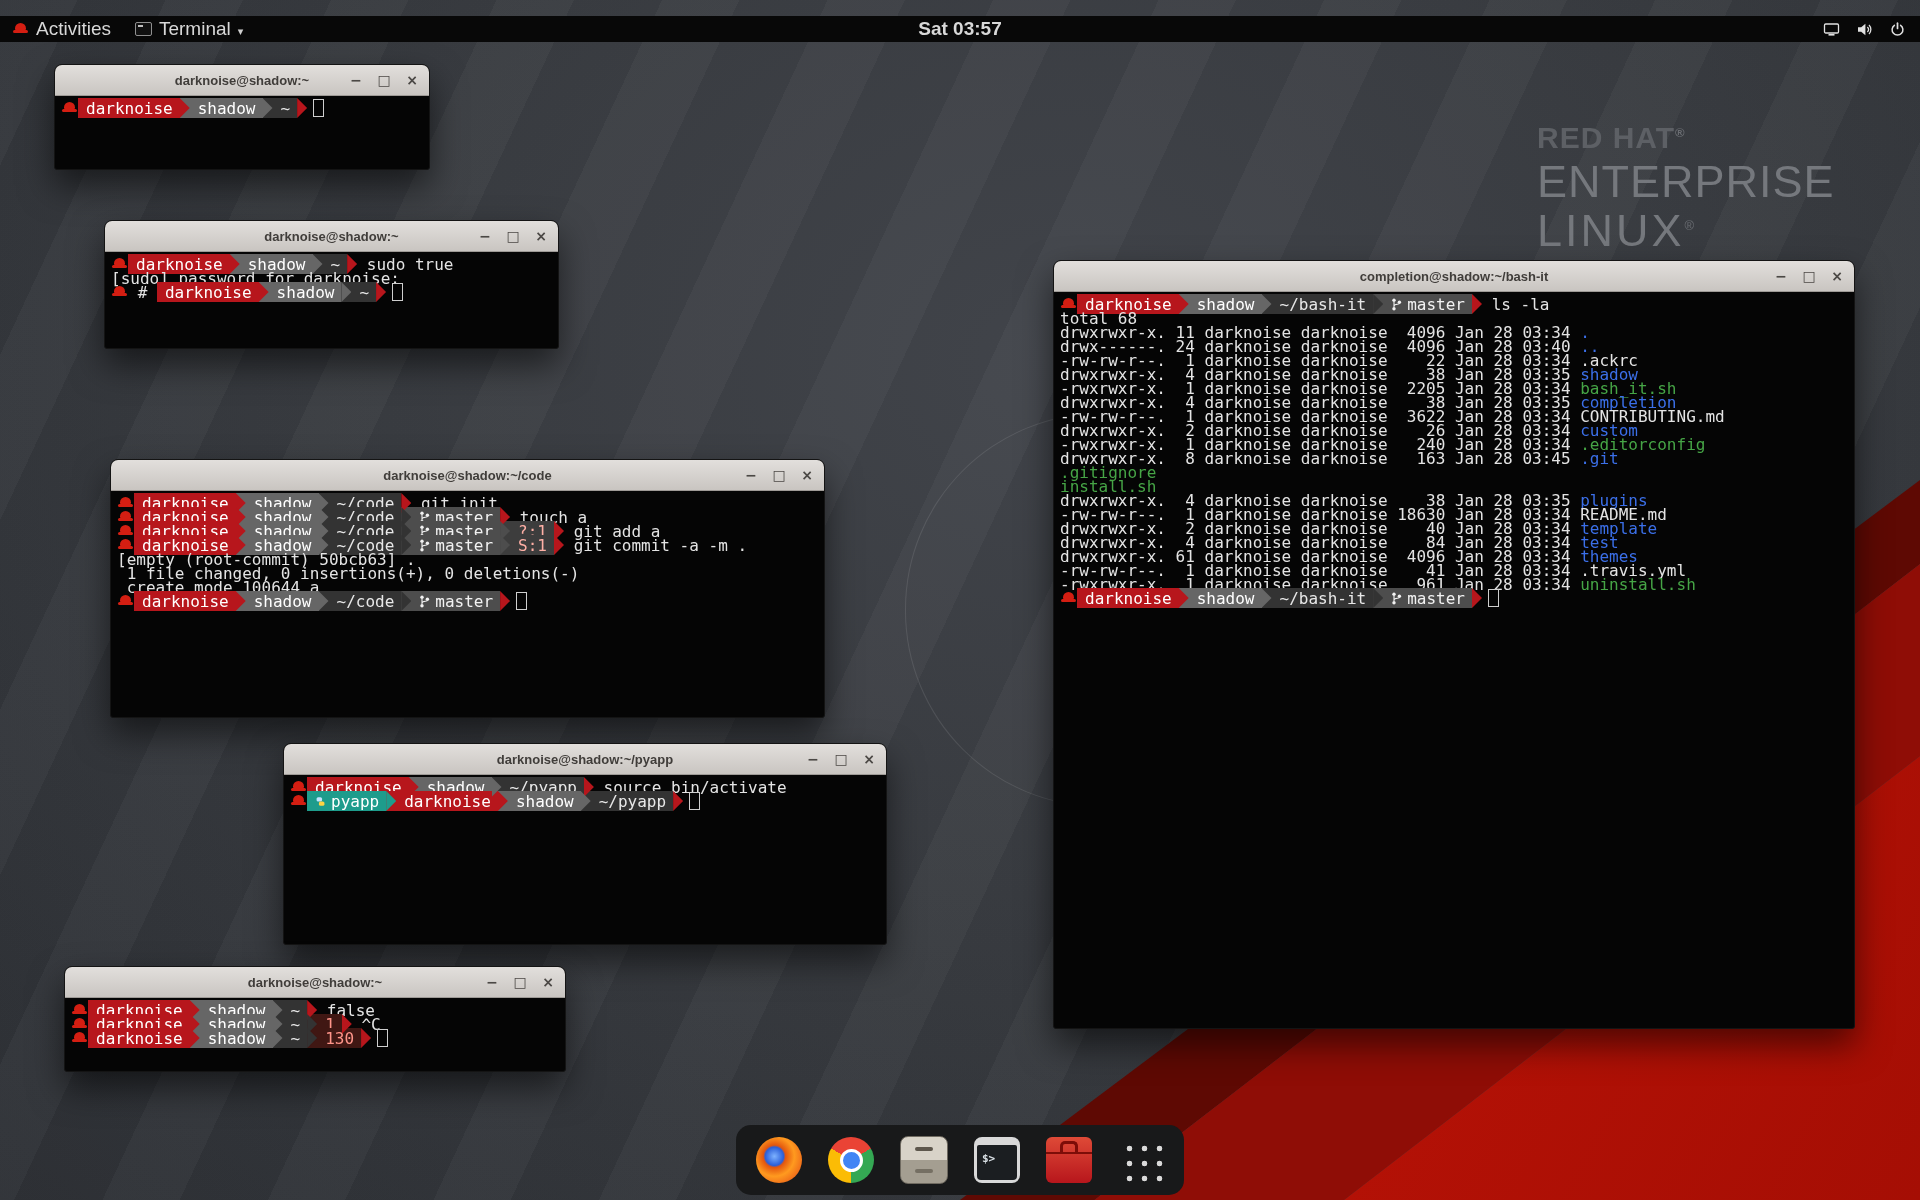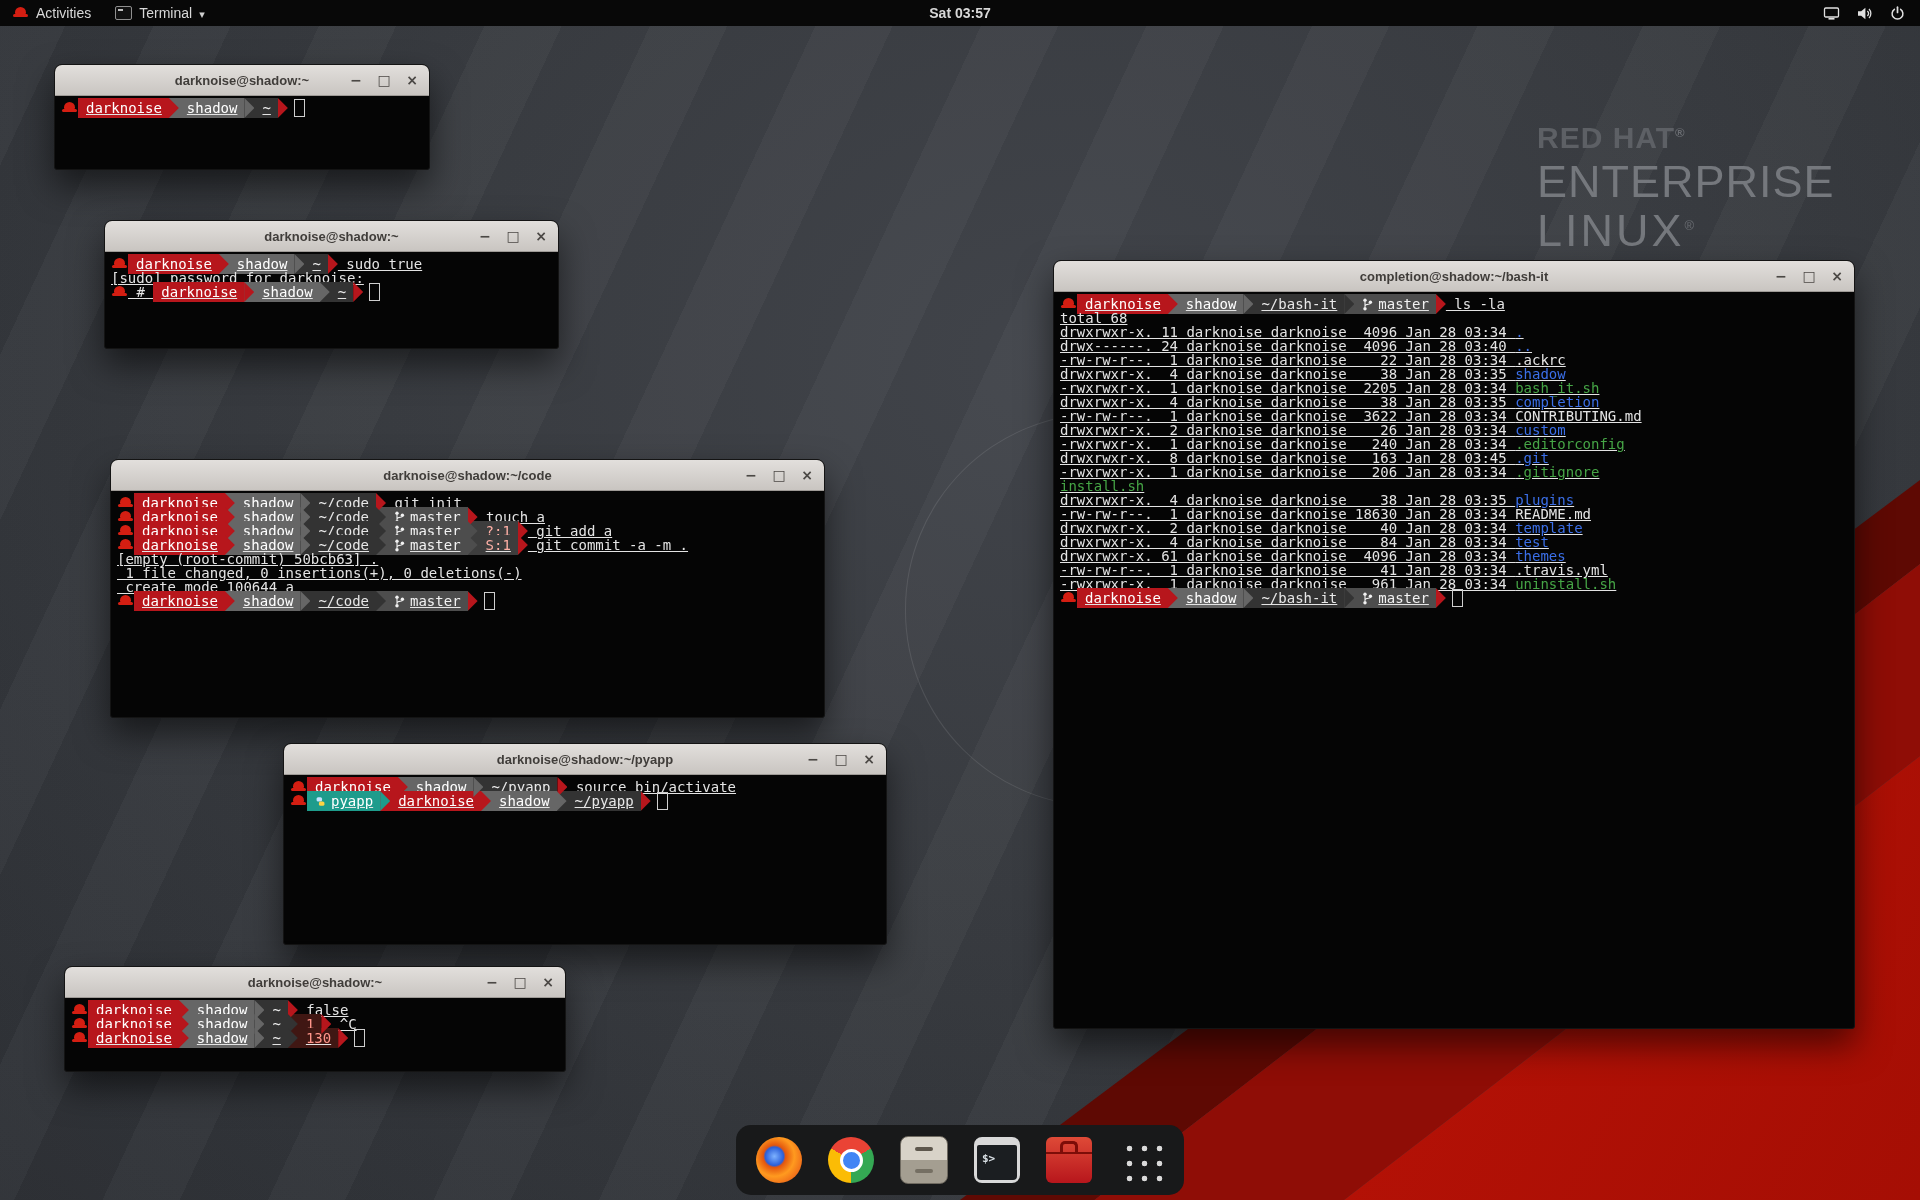--- a/index.html
+++ b/index.html
@@ -3,22 +3,22 @@
 <meta charset="utf-8">
 <style>
   html,body{margin:0;padding:0;width:1920px;height:1200px;overflow:hidden;
     font-family:"Liberation Sans",sans-serif;}
   #desktop{position:relative;width:1920px;height:1200px;overflow:hidden;
     background:radial-gradient(ellipse at 55% 30%, #43464c 0%, #3a3d42 45%, #2e3136 100%);}
   .bg-stripes{position:absolute;inset:0;z-index:1;
     background:repeating-linear-gradient(115deg, rgba(255,255,255,0.022) 0 70px, rgba(0,0,0,0.03) 70px 150px);}
 
   
-  .topbar{position:absolute;top:0;left:0;right:0;height:26px;background:#080808;color:#d8d8d8;
-    display:flex;align-items:stretch;z-index:100;font-size:14px;}
+  .topbar{position:absolute;top:16px;left:0;right:0;height:26px;background:#080808;color:#d8d8d8;
+    display:flex;align-items:stretch;z-index:100;font-size:19px;}
   .tb-left{display:flex;align-items:stretch;}
   .activities,.appmenu{display:flex;align-items:center;gap:7px;padding:0 12px;cursor:default;}
   .appmenu-icon{width:15px;height:12px;background:#111;border:1px solid #8f8f8f;border-radius:2px;position:relative;}
   .appmenu-icon::after{content:"";position:absolute;left:2px;top:2px;width:5px;height:2px;background:#bfbfbf;}
   .caret::after{content:"▾";font-size:11px;color:#cfcfcf;}
   .tb-clock{position:absolute;left:50%;top:0;transform:translateX(-50%);height:26px;display:flex;align-items:center;font-weight:600;}
   .tb-right{margin-left:auto;display:flex;align-items:center;gap:16px;padding-right:14px;}
   .status-icon{width:17px;height:17px;display:flex;align-items:center;}
   .status-icon svg{width:17px;height:17px;}
 
@@ -48,21 +48,21 @@
   .window{position:absolute;background:#050505;border:1px solid #141414;border-radius:8px 8px 3px 3px;
     box-shadow:0 16px 34px rgba(0,0,0,0.55);overflow:hidden;}
   .titlebar{height:30px;background:linear-gradient(#e2dfdc,#c9c5c1);border-bottom:1px solid #9e9a96;
     display:flex;align-items:center;justify-content:center;position:relative;
     font-size:13px;font-weight:600;color:#403d3a;}
   .tb-controls{position:absolute;right:9px;top:0;height:100%;display:flex;align-items:center;gap:12px;}
   .tb-btn{width:16px;height:18px;display:flex;align-items:center;justify-content:center;
     color:#4b4845;font-size:14px;line-height:1;cursor:default;font-family:"DejaVu Sans",sans-serif;}
   .term-body{padding:5px 4px 4px 6px;}
   .term-line{display:flex;align-items:center;height:14px;white-space:pre;
-    font-family:"DejaVu Sans Mono",monospace;font-size:14px;color:#e4e4e4;text-decoration:underline;}
+    font-family:"DejaVu Sans Mono",monospace;font-size:16px;color:#e4e4e4;}
   .term-text{white-space:pre;}
   .pseg{display:flex;align-items:center;height:20px;padding:0 7px 0 8px;flex:0 0 auto;}
   .psep{width:10px;height:20px;flex:0 0 auto;}
   .psep i{display:block;width:100%;height:100%;clip-path:polygon(0 0,100% 50%,0 100%);}
   .seg-icon{display:inline-flex;margin-right:5px;}
   .seg-icon svg{width:11px;height:15px;}
   .term-cursor{width:9px;height:16px;border:1.5px solid #cfcfcf;margin-left:6px;flex:0 0 auto;}
 
   
   .dock{position:absolute;left:50%;bottom:5px;transform:translateX(-50%);z-index:50;
@@ -225,21 +225,21 @@
           <div class="term-line"><span class="term-text">drwxrwxr-x. 11 darknoise darknoise  4096 Jan 28 03:34 </span><span class="term-text" style="color: rgb(59, 111, 232);">.</span></div>
           <div class="term-line"><span class="term-text">drwx------. 24 darknoise darknoise  4096 Jan 28 03:40 </span><span class="term-text" style="color: rgb(59, 111, 232);">..</span></div>
           <div class="term-line"><span class="term-text">-rw-rw-r--.  1 darknoise darknoise    22 Jan 28 03:34 </span><span class="term-text">.ackrc</span></div>
           <div class="term-line"><span class="term-text">drwxrwxr-x.  4 darknoise darknoise    38 Jan 28 03:35 </span><span class="term-text" style="color: rgb(59, 111, 232);">shadow</span></div>
           <div class="term-line"><span class="term-text">-rwxrwxr-x.  1 darknoise darknoise  2205 Jan 28 03:34 </span><span class="term-text" style="color: rgb(70, 165, 70);">bash_it.sh</span></div>
           <div class="term-line"><span class="term-text">drwxrwxr-x.  4 darknoise darknoise    38 Jan 28 03:35 </span><span class="term-text" style="color: rgb(59, 111, 232);">completion</span></div>
           <div class="term-line"><span class="term-text">-rw-rw-r--.  1 darknoise darknoise  3622 Jan 28 03:34 </span><span class="term-text">CONTRIBUTING.md</span></div>
           <div class="term-line"><span class="term-text">drwxrwxr-x.  2 darknoise darknoise    26 Jan 28 03:34 </span><span class="term-text" style="color: rgb(59, 111, 232);">custom</span></div>
           <div class="term-line"><span class="term-text">-rwxrwxr-x.  1 darknoise darknoise   240 Jan 28 03:34 </span><span class="term-text" style="color: rgb(70, 165, 70);">.editorconfig</span></div>
           <div class="term-line"><span class="term-text">drwxrwxr-x.  8 darknoise darknoise   163 Jan 28 03:45 </span><span class="term-text" style="color: rgb(59, 111, 232);">.git</span></div>
-          <div class="term-line"><span class="term-text">-rwxrwxr-x.  1 darknoise darknoise   206 Jan 28 03:34 </span><span class="term-text" style="color: rgb(70, 165, 70);">.gitignore</span></div>
+          <div class="term-line"><span class="term-text" style="color: rgb(70, 165, 70);">.gitignore</span></div>
           <div class="term-line"><span class="term-text" style="color: rgb(70, 165, 70);">install.sh</span></div>
           <div class="term-line"><span class="term-text">drwxrwxr-x.  4 darknoise darknoise    38 Jan 28 03:35 </span><span class="term-text" style="color: rgb(59, 111, 232);">plugins</span></div>
           <div class="term-line"><span class="term-text">-rw-rw-r--.  1 darknoise darknoise 18630 Jan 28 03:34 </span><span class="term-text">README.md</span></div>
           <div class="term-line"><span class="term-text">drwxrwxr-x.  2 darknoise darknoise    40 Jan 28 03:34 </span><span class="term-text" style="color: rgb(59, 111, 232);">template</span></div>
           <div class="term-line"><span class="term-text">drwxrwxr-x.  4 darknoise darknoise    84 Jan 28 03:34 </span><span class="term-text" style="color: rgb(59, 111, 232);">test</span></div>
           <div class="term-line"><span class="term-text">drwxrwxr-x. 61 darknoise darknoise  4096 Jan 28 03:34 </span><span class="term-text" style="color: rgb(59, 111, 232);">themes</span></div>
           <div class="term-line"><span class="term-text">-rw-rw-r--.  1 darknoise darknoise    41 Jan 28 03:34 </span><span class="term-text">.travis.yml</span></div>
           <div class="term-line"><span class="term-text">-rwxrwxr-x.  1 darknoise darknoise   961 Jan 28 03:34 </span><span class="term-text" style="color: rgb(70, 165, 70);">uninstall.sh</span></div>
           <div class="term-line"><span class="hat-icon"></span><span class="pseg" style="background: rgb(183, 22, 28); color: rgb(255, 255, 255);"><span>darknoise</span></span><span class="psep" style="background: rgb(102, 102, 102);"><i style="background: rgb(183, 22, 28);"></i></span><span class="pseg" style="background: rgb(102, 102, 102); color: rgb(255, 255, 255);"><span>shadow</span></span><span class="psep" style="background: rgb(51, 51, 51);"><i style="background: rgb(102, 102, 102);"></i></span><span class="pseg" style="background: rgb(51, 51, 51); color: rgb(232, 232, 232);"><span>~/bash-it</span></span><span class="psep" style="background: rgb(77, 77, 77);"><i style="background: rgb(51, 51, 51);"></i></span><span class="pseg" style="background: rgb(77, 77, 77); color: rgb(242, 242, 242);"><span class="seg-icon"><svg viewBox="0 0 11 15">
                   <circle cx="3" cy="3.2" r="1.7" fill="currentColor"></circle>

